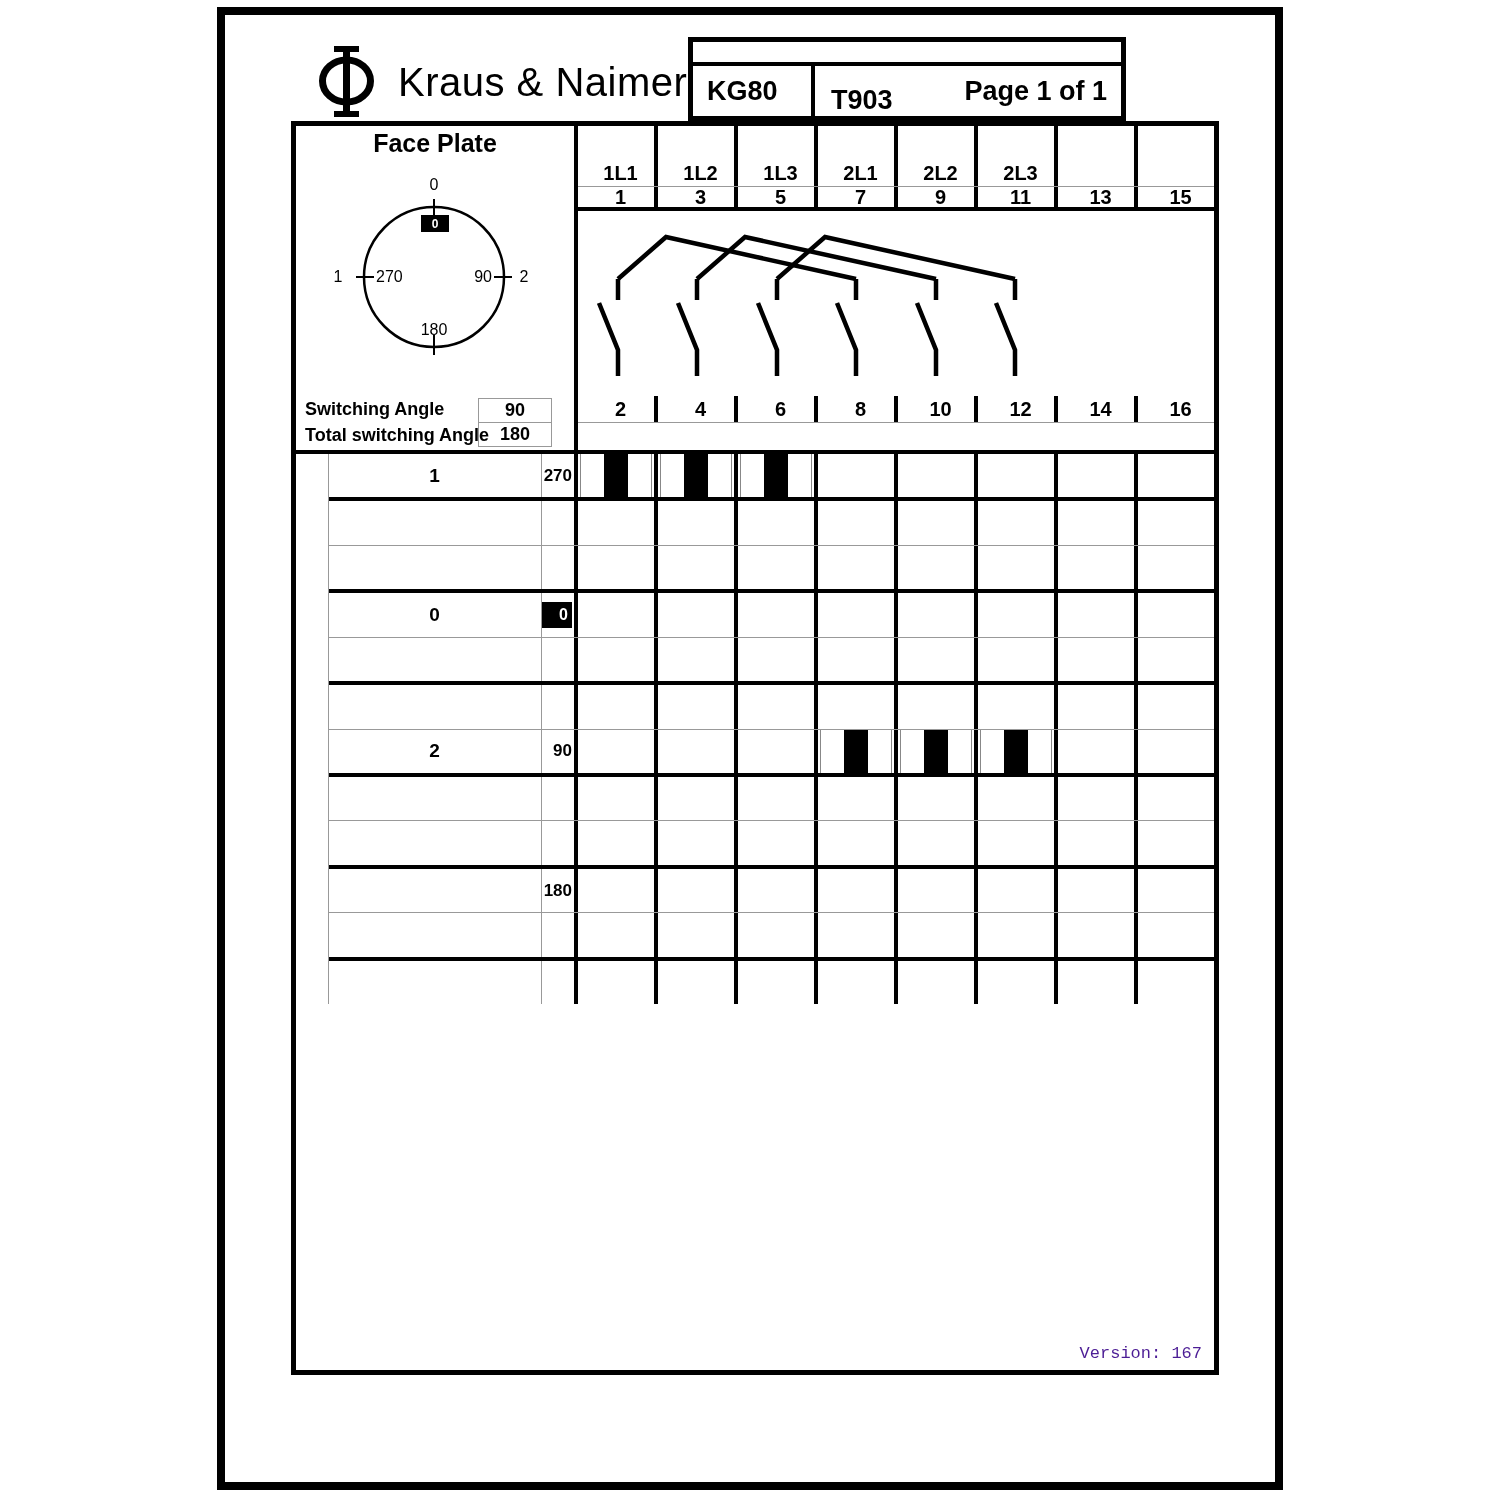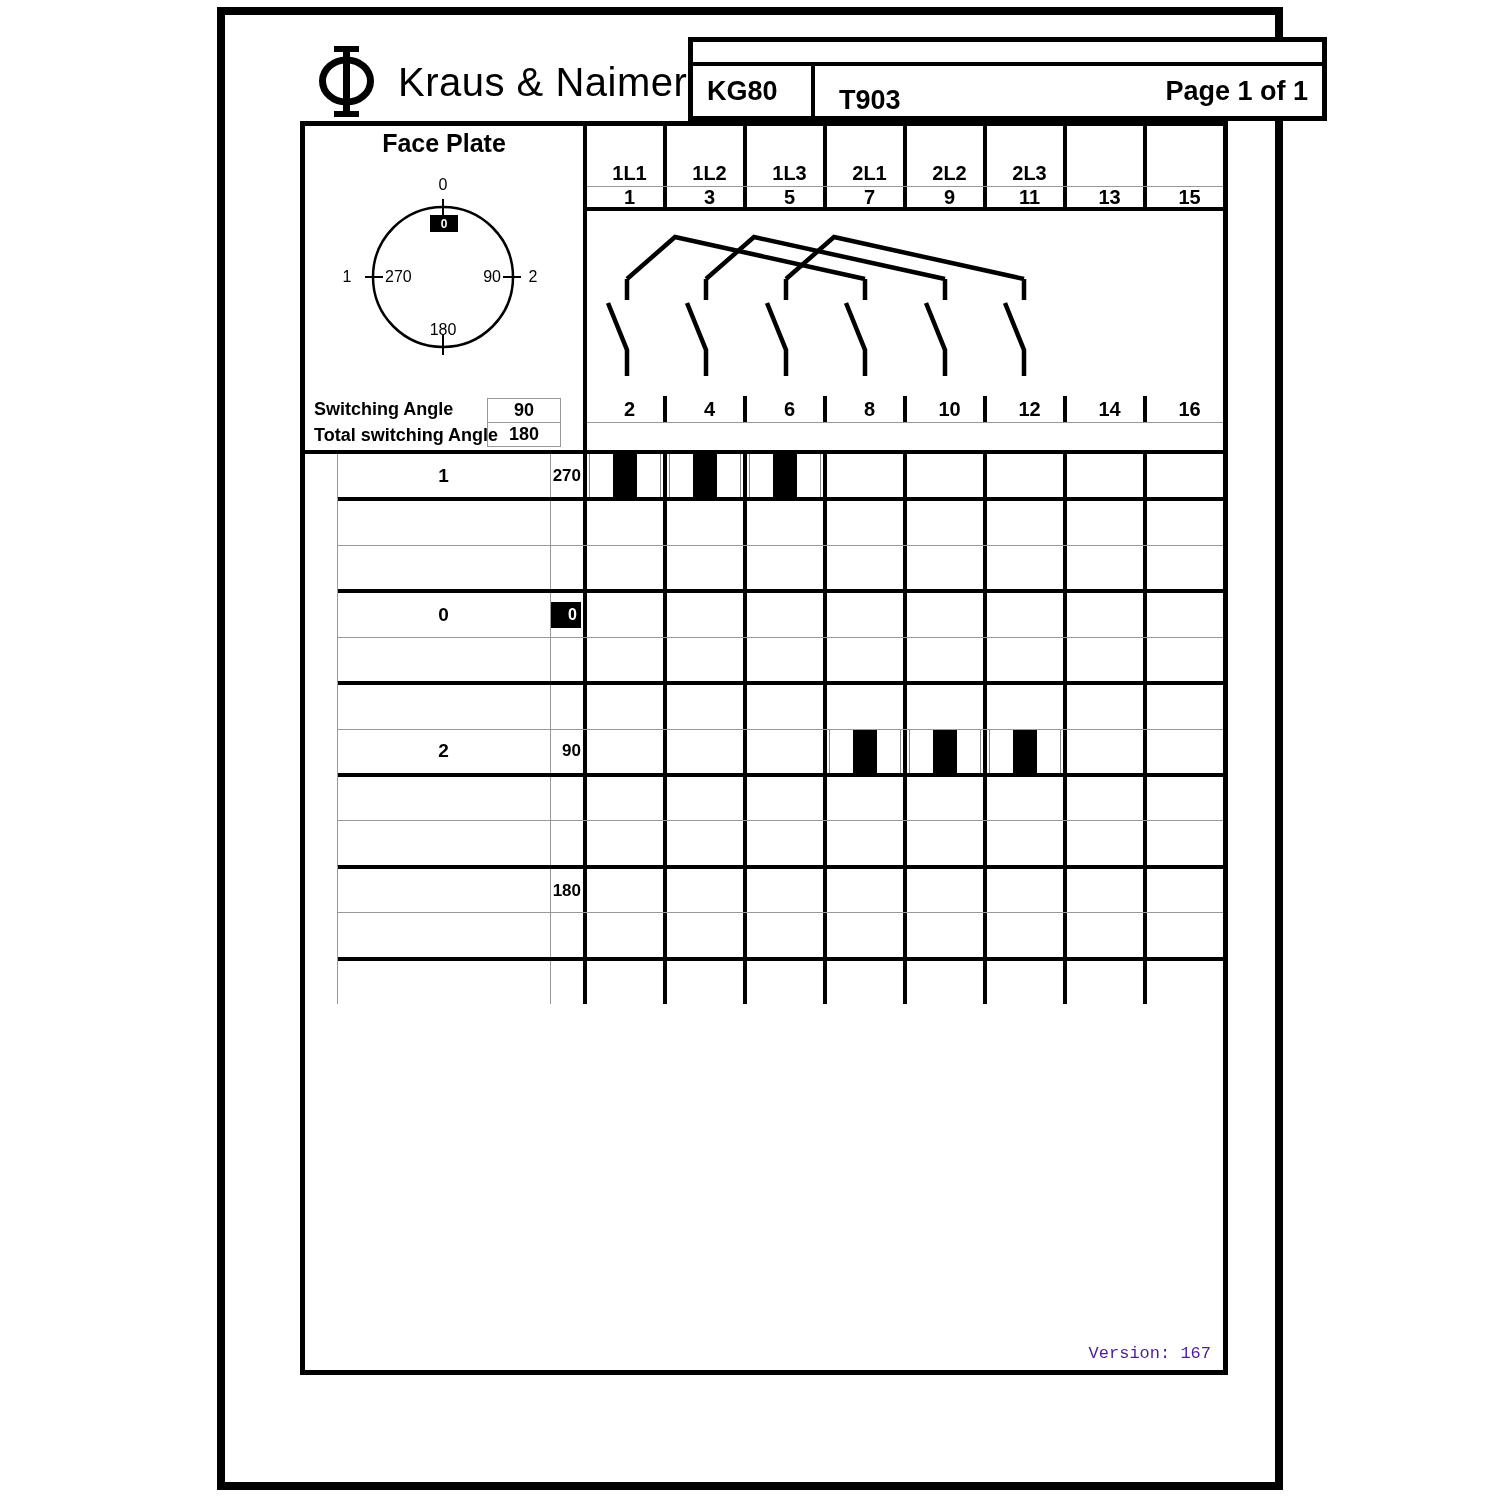--- a/index.html
+++ b/index.html
@@ -8,30 +8,30 @@
   *{box-sizing:border-box;}
 
   .outer-frame{position:absolute;left:217px;top:7px;width:1066px;height:1483px;
                border:8px solid #000;}
 
   
   .logo{position:absolute;left:316px;top:44px;height:76px;display:flex;align-items:center;gap:20px;}
   .brand-text{font-size:40px;letter-spacing:.5px;white-space:nowrap;}
 
   
-  .title-block{position:absolute;left:688px;top:37px;width:639px;height:84px;border:5px solid #000;
+  .title-block{position:absolute;left:688px;top:37px;width:438px;height:84px;border:5px solid #000;
                display:flex;flex-direction:column;background:#fff;}
   .tb-top{height:37px;border-bottom:4px solid #000;}
   .tb-bottom{flex:1;display:flex;align-items:stretch;font-weight:bold;font-size:27px;}
   .tb-model{width:122px;display:flex;align-items:center;padding-left:14px;border-right:4px solid #000;}
-  .tb-type{flex:1;display:flex;align-items:center;padding-left:24px;margin-top:19px;}
+  .tb-type{flex:1;display:flex;align-items:center;padding-left:16px;margin-top:19px;}
   .tb-page{display:flex;align-items:center;padding-right:14px;}
 
   
-  .content{position:absolute;left:300px;top:121px;width:928px;height:1254px;border:5px solid #000;
+  .content{position:absolute;left:291px;top:121px;width:928px;height:1254px;border:5px solid #000;
            display:flex;flex-direction:column;background:#fff;}
 
   .left-w{width:282px;border-right:4px solid #000;}
   .cols{flex:1;display:flex;}
   .tcol{flex:1;display:flex;align-items:center;justify-content:center;font-weight:bold;font-size:20px;padding-left:9px;}
   .tcol + .tcol{border-left:4px solid #000;text-align:center;}
 
   
   .secA{height:35px;display:flex;}
   .fp-cell{display:flex;align-items:center;justify-content:center;font-weight:bold;font-size:25px;}

